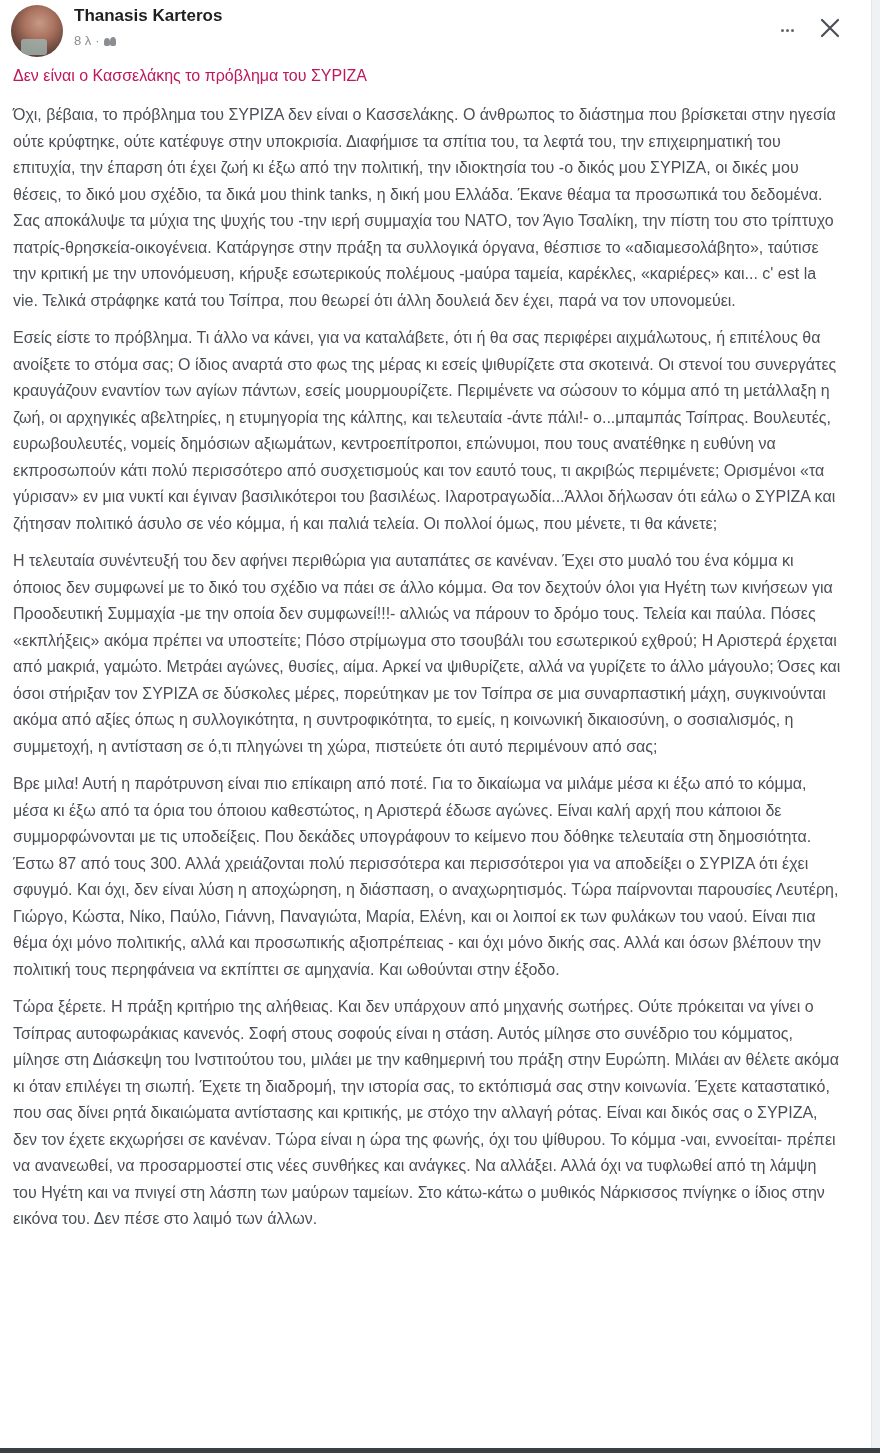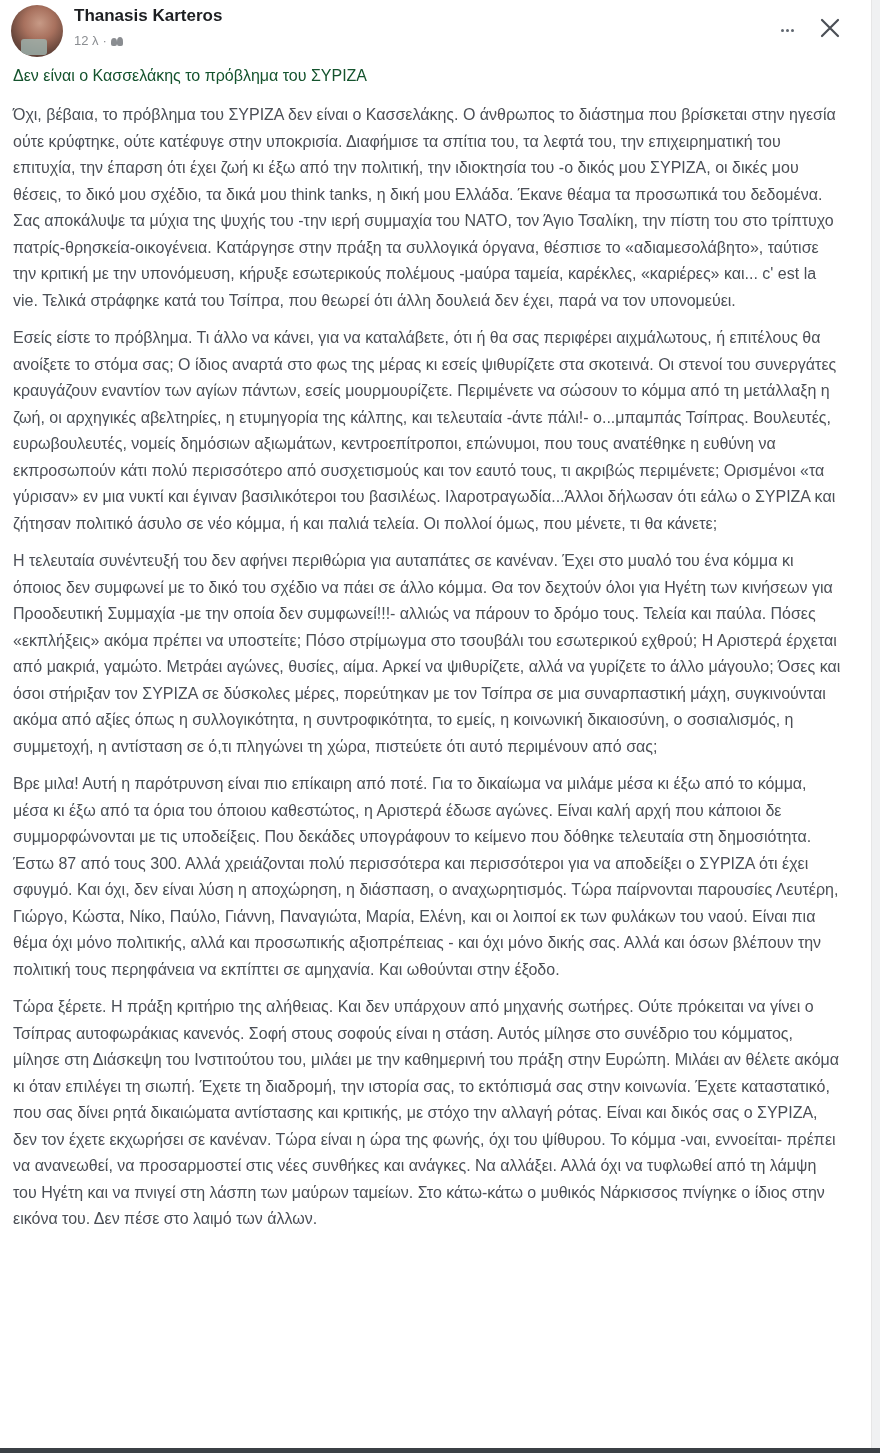--- a/index.html
+++ b/index.html
@@ -21,34 +21,34 @@
   .author { position: absolute; left: 74px; top: 6px; font-weight: bold; font-size: 17px; color: #1c1e21; }
   .meta { position: absolute; left: 74px; top: 33px; font-size: 13px; color: #8a8d91; display: flex; align-items: center; gap: 4px; }
   .audience-icon { display: inline-block; width: 12px; height: 10px; position: relative; }
   .audience-icon::before, .audience-icon::after { content: ""; position: absolute; background: #8a8d91; border-radius: 50% 50% 2px 2px; }
   .audience-icon::before { left: 0; top: 2px; width: 6px; height: 8px; }
   .audience-icon::after { left: 6px; top: 1px; width: 6px; height: 9px; }
   .more-btn { position: absolute; left: 772px; top: 20px; width: 30px; height: 20px; display: flex; align-items: center; justify-content: center; gap: 2px; cursor: pointer; }
   .more-btn span { width: 3px; height: 3px; background: #606770; border-radius: 50%; display: block; }
   .close-btn { position: absolute; left: 814px; top: 12px; width: 32px; height: 32px; cursor: pointer; }
   .close-btn svg { width: 32px; height: 32px; }
-  .title { position: absolute; left: 13px; top: 67px; font-size: 16px; color: #14532d; }
+  .title { position: absolute; left: 13px; top: 67px; font-size: 16px; color: #be185d; }
   .body { position: absolute; left: 13px; top: 102px; width: 840px; font-size: 16px; line-height: 26.5px; color: #4b4f56; }
   .body p { margin: 0 12px 11px 0; }
   .bottom-bar { position: absolute; left: 0; top: 1448px; width: 880px; height: 5px; background: #3b4045; }
 </style>
 </head>
 <body>
 
 <div class="post">
   <div class="header">
     <div class="avatar"></div>
     <div class="author">Thanasis Karteros</div>
     <div class="meta">
-      <span>12 λ</span>
+      <span>8 λ</span>
       <span>·</span>
       <span class="audience-icon"></span>
     </div>
     <div class="more-btn">
       <span></span>
       <span></span>
       <span></span>
     </div>
     <div class="close-btn">
       <svg viewBox="0 0 32 32">

